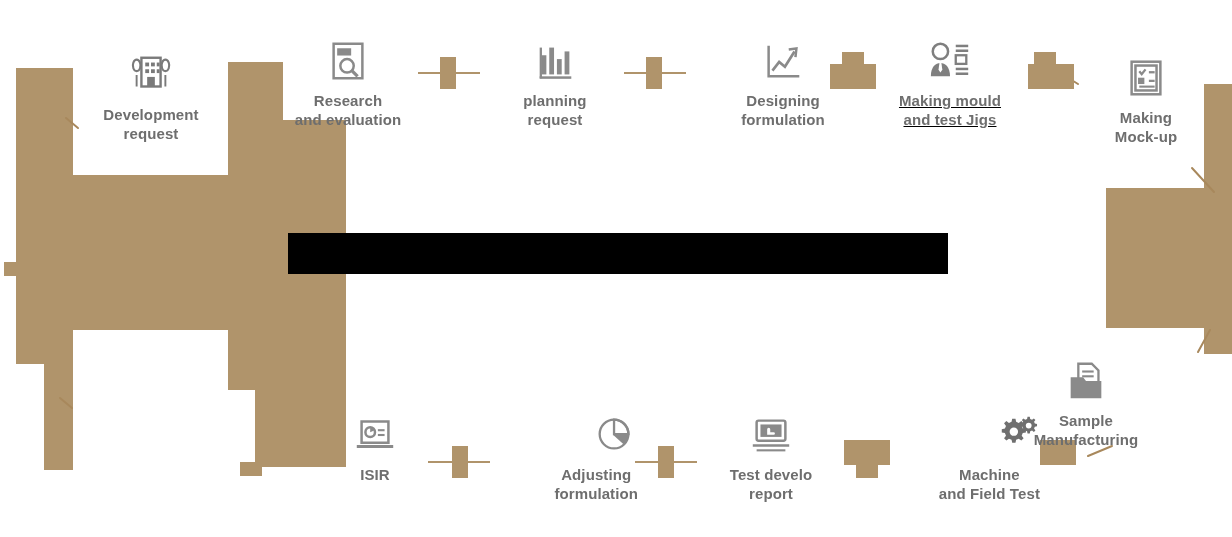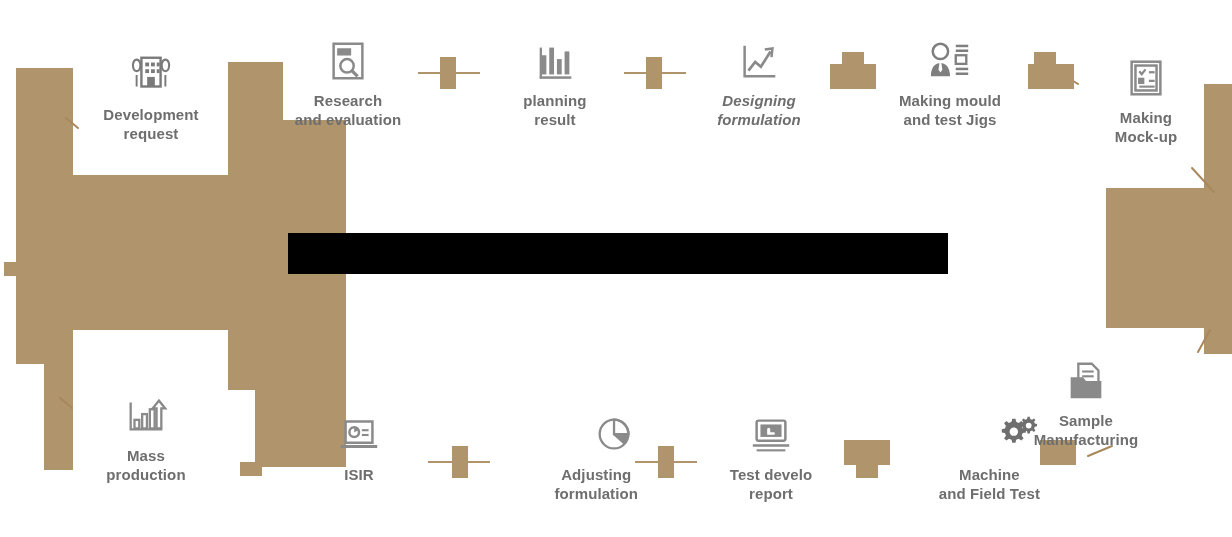--- a/index.html
+++ b/index.html
@@ -127,36 +127,36 @@
       <svg viewBox="0 0 48 48" width="46" height="46" fill="#8a8a8a">
         <rect x="10" y="18" width="5" height="20"></rect>
         <rect x="18" y="10" width="5" height="28"></rect>
         <rect x="26" y="22" width="5" height="16"></rect>
         <rect x="34" y="14" width="5" height="24"></rect>
         <rect x="8" y="40" width="33" height="2.6"></rect>
         <rect x="8" y="10" width="2.4" height="32"></rect>
       </svg>
     </span>
     <span class="lbl">planning
-result</span>
-  </div>
-
-  <div class="node" style="left:684px;top:38px;font-style:italic;">
+request</span>
+  </div>
+
+  <div class="node" style="left:708px;top:38px;">
     <span class="ico">
       <svg viewBox="0 0 48 48" width="46" height="46" fill="none" stroke="#8a8a8a" stroke-width="2.6">
         <polyline points="9,8 9,40 41,40"></polyline>
         <polyline points="13,34 20,25 26,30 36,14" stroke-width="2.8"></polyline>
         <polyline points="30,12 38,11 37,20" stroke-width="2.6"></polyline>
       </svg>
     </span>
     <span class="lbl">Designing
 formulation</span>
   </div>
 
-  <div class="node" style="left:875px;top:38px;">
+  <div class="node" style="left:875px;top:38px;text-decoration:underline;">
     <span class="ico">
       <svg viewBox="0 0 48 48" width="46" height="46" fill="#7f7f7f">
         <circle cx="14" cy="14" r="8" fill="none" stroke="#7f7f7f" stroke-width="2.6"></circle>
         <path d="M4 40 C4 30 9 26 14 26 C19 26 24 30 24 40 Z"></path>
         <path d="M13 26 L15 26 L16 33 L14 36 L12 33 Z" fill="#ffffff"></path>
         <rect x="30" y="7" width="13" height="2.6"></rect>
         <rect x="30" y="12" width="13" height="2.6"></rect>
         <rect x="30" y="18" width="11" height="9" fill="none" stroke="#7f7f7f" stroke-width="2.4"></rect>
         <rect x="30" y="31" width="13" height="2.6"></rect>
         <rect x="30" y="36" width="13" height="2.6"></rect>
@@ -228,43 +228,30 @@
         <circle cx="23" cy="23" r="15" fill="none" stroke="#8a8a8a" stroke-width="2.4"></circle>
         <path d="M23 23 L23 8 A15 15 0 0 1 38 23 Z" fill="none" stroke="#8a8a8a" stroke-width="2.4"></path>
         <path d="M23 23 L38 23 A15 15 0 0 1 34 33 Z" fill="#8a8a8a"></path>
         <line x1="23" y1="23" x2="34" y2="33" stroke="#8a8a8a" stroke-width="2.4"></line>
       </svg>
     </span>
     <span class="lbl">Adjusting
 formulation</span>
   </div>
 
-  <div class="node" style="left:284px;top:412px;">
+  <div class="node" style="left:300px;top:412px;">
     <span class="ico">
       <svg viewBox="0 0 48 48" width="46" height="46" fill="none" stroke="#8a8a8a" stroke-width="2.6">
         <path d="M10 10 h28 v22 h-28 z" rx="2"></path>
         <circle cx="19" cy="21" r="5" stroke-width="2.6"></circle>
         <path d="M19 21 L19 16 A5 5 0 0 1 23.6 19 Z" fill="#8a8a8a" stroke="none"></path>
         <line x1="27" y1="19" x2="34" y2="19" stroke-width="2.2"></line>
         <line x1="27" y1="24" x2="34" y2="24" stroke-width="2.2"></line>
         <path d="M5 36 h38" stroke-width="3"></path>
       </svg>
     </span>
     <span class="lbl">ISIR</span>
   </div>
 
-  <div class="node" style="left:71px;top:393px;">
-    <span class="ico">
-      <svg viewBox="0 0 48 48" width="46" height="46" fill="none" stroke="#8a8a8a" stroke-width="2.4">
-        <polyline points="8,10 8,38 41,38"></polyline>
-        <rect x="12" y="28" width="5" height="9"></rect>
-        <rect x="20" y="22" width="5" height="15"></rect>
-        <rect x="28" y="17" width="5" height="20"></rect>
-        <path d="M35 37 V16 h-4 l6.5-8 6.5 8 h-4 V37 Z"></path>
-      </svg>
-    </span>
-    <span class="lbl">Mass
-production</span>
-  </div>
 
   <div class="redaction" style="left:288px;top:233px;width:660px;height:41px;"></div>
 
 </div>
 
 </body></html>

